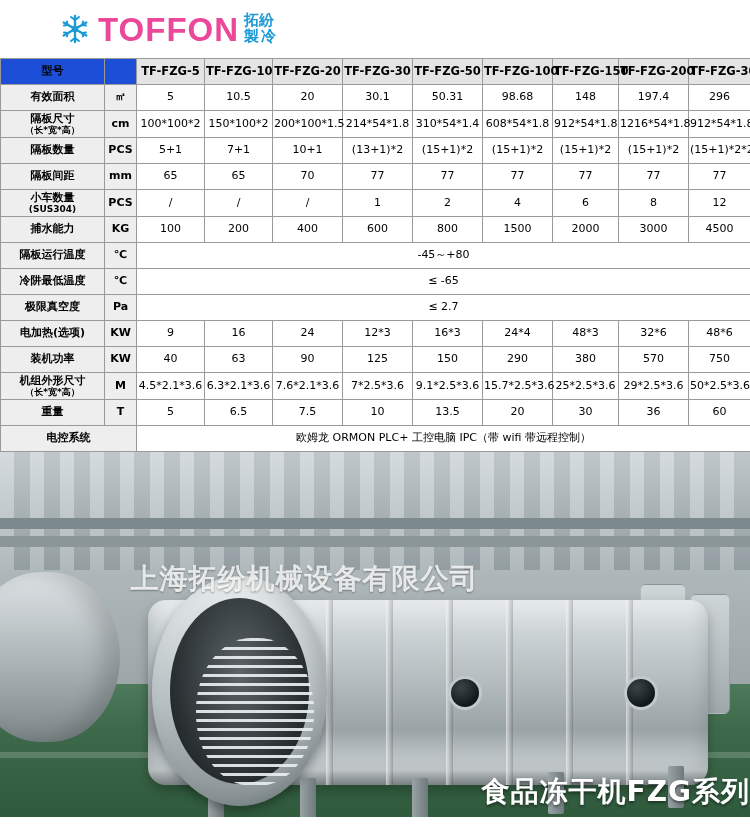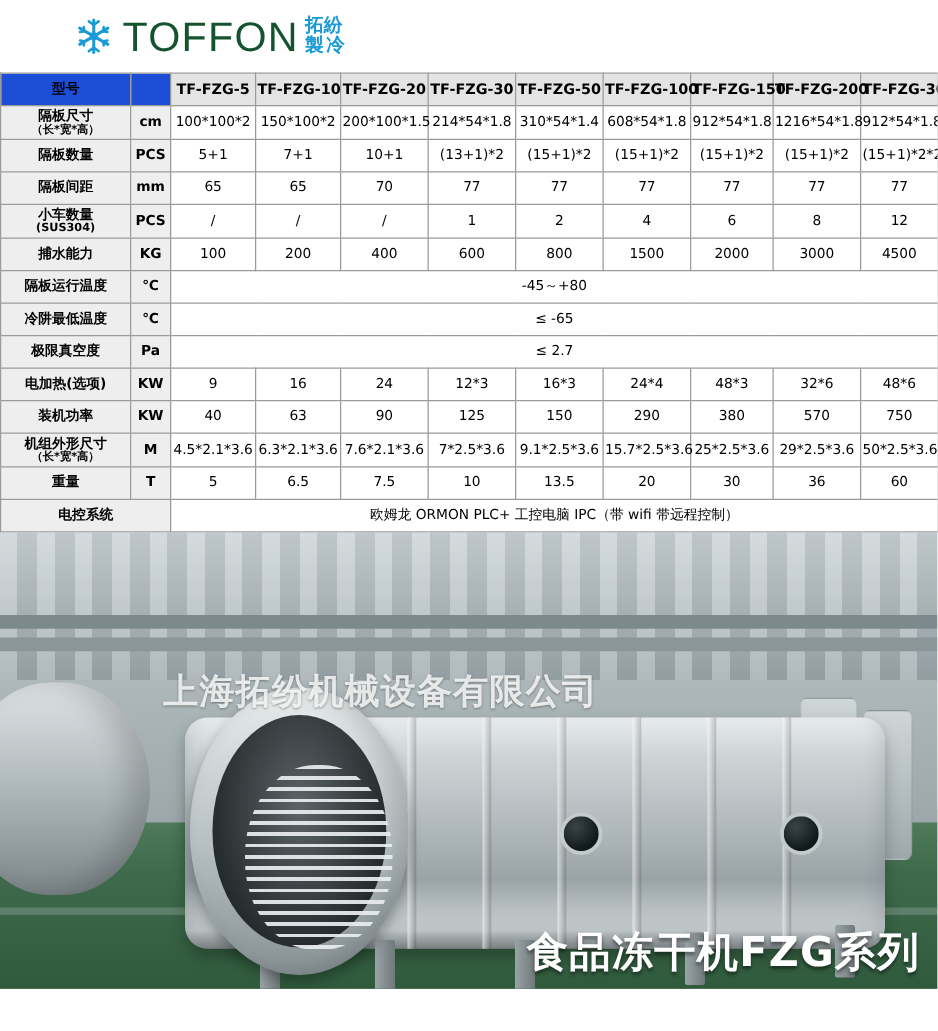--- a/index.html
+++ b/index.html
@@ -18,23 +18,23 @@
     height: 58px;
     display: flex;
     align-items: center;
     padding-left: 58px;
     background: #ffffff;
   }
   .logo-mark { width: 34px; height: 34px; position: relative; margin-right: 6px; }
   .logo-mark svg { display: block; }
   .logo-word {
     font-size: 33px;
-    font-weight: normal;
+    font-weight: bold;
     letter-spacing: 1px;
-    color: #14532d;
+    color: #ec4899;
     line-height: 1;
     font-family: "Liberation Sans", sans-serif;
   }
   .logo-cn {
     margin-left: 5px;
     line-height: 1.05;
     color: #1b9ad6;
     font-size: 15px;
     font-weight: bold;
     font-family: "DejaVu Sans", sans-serif;
@@ -172,23 +172,23 @@
   }
   
   .wm-company {
     position: absolute; left: 0; top: 108px; width: 609px; text-align: center;
     font-family: "DejaVu Sans", sans-serif;
     font-size: 28px; font-weight: bold; color: rgba(255,255,255,.82);
     text-shadow: 0 1px 2px rgba(0,0,0,.35);
     letter-spacing: 1px;
   }
   .wm-title {
-    position: absolute; right: 14px; bottom: 6px;
+    position: absolute; right: 0; bottom: 6px;
     font-family: "DejaVu Sans", sans-serif;
-    font-size: 33px; font-weight: bold; color: #ffffff;
+    font-size: 28px; font-weight: bold; color: #ffffff;
     text-shadow: 0 2px 3px rgba(0,0,0,.45);
     letter-spacing: 1px;
   }
 </style>
 </head>
 <body>
 
 <div class="page">
 
   <div class="header">
@@ -248,20 +248,33 @@
             <td class="model">TF-FZG-30</td>
             <td class="model">TF-FZG-50</td>
             <td class="model">TF-FZG-100</td>
             <td class="model">TF-FZG-150</td>
             <td class="model">TF-FZG-200</td>
             <td class="model">TF-FZG-300</td>
           </tr>
       </thead>
       <tbody id="tbody">
           <tr>
+            <td class="rowhead"><span>有效面积</span></td>
+            <td class="unit">㎡</td>
+            <td class="">5</td>
+            <td class="">10.5</td>
+            <td class="">20</td>
+            <td class="">30.1</td>
+            <td class="">50.31</td>
+            <td class="">98.68</td>
+            <td class="">148</td>
+            <td class="">197.4</td>
+            <td class="">296</td>
+          </tr>
+          <tr>
             <td class="rowhead two-line"><span>隔板尺寸</span><span class="sub">（长*宽*高）</span></td>
             <td class="unit">cm</td>
             <td class="tiny">100*100*2</td>
             <td class="tiny">150*100*2</td>
             <td class="xtiny">200*100*1.5</td>
             <td class="tiny">214*54*1.8</td>
             <td class="tiny">310*54*1.4</td>
             <td class="tiny">608*54*1.8</td>
             <td class="tiny">912*54*1.8</td>
             <td class="xtiny">1216*54*1.8</td>

